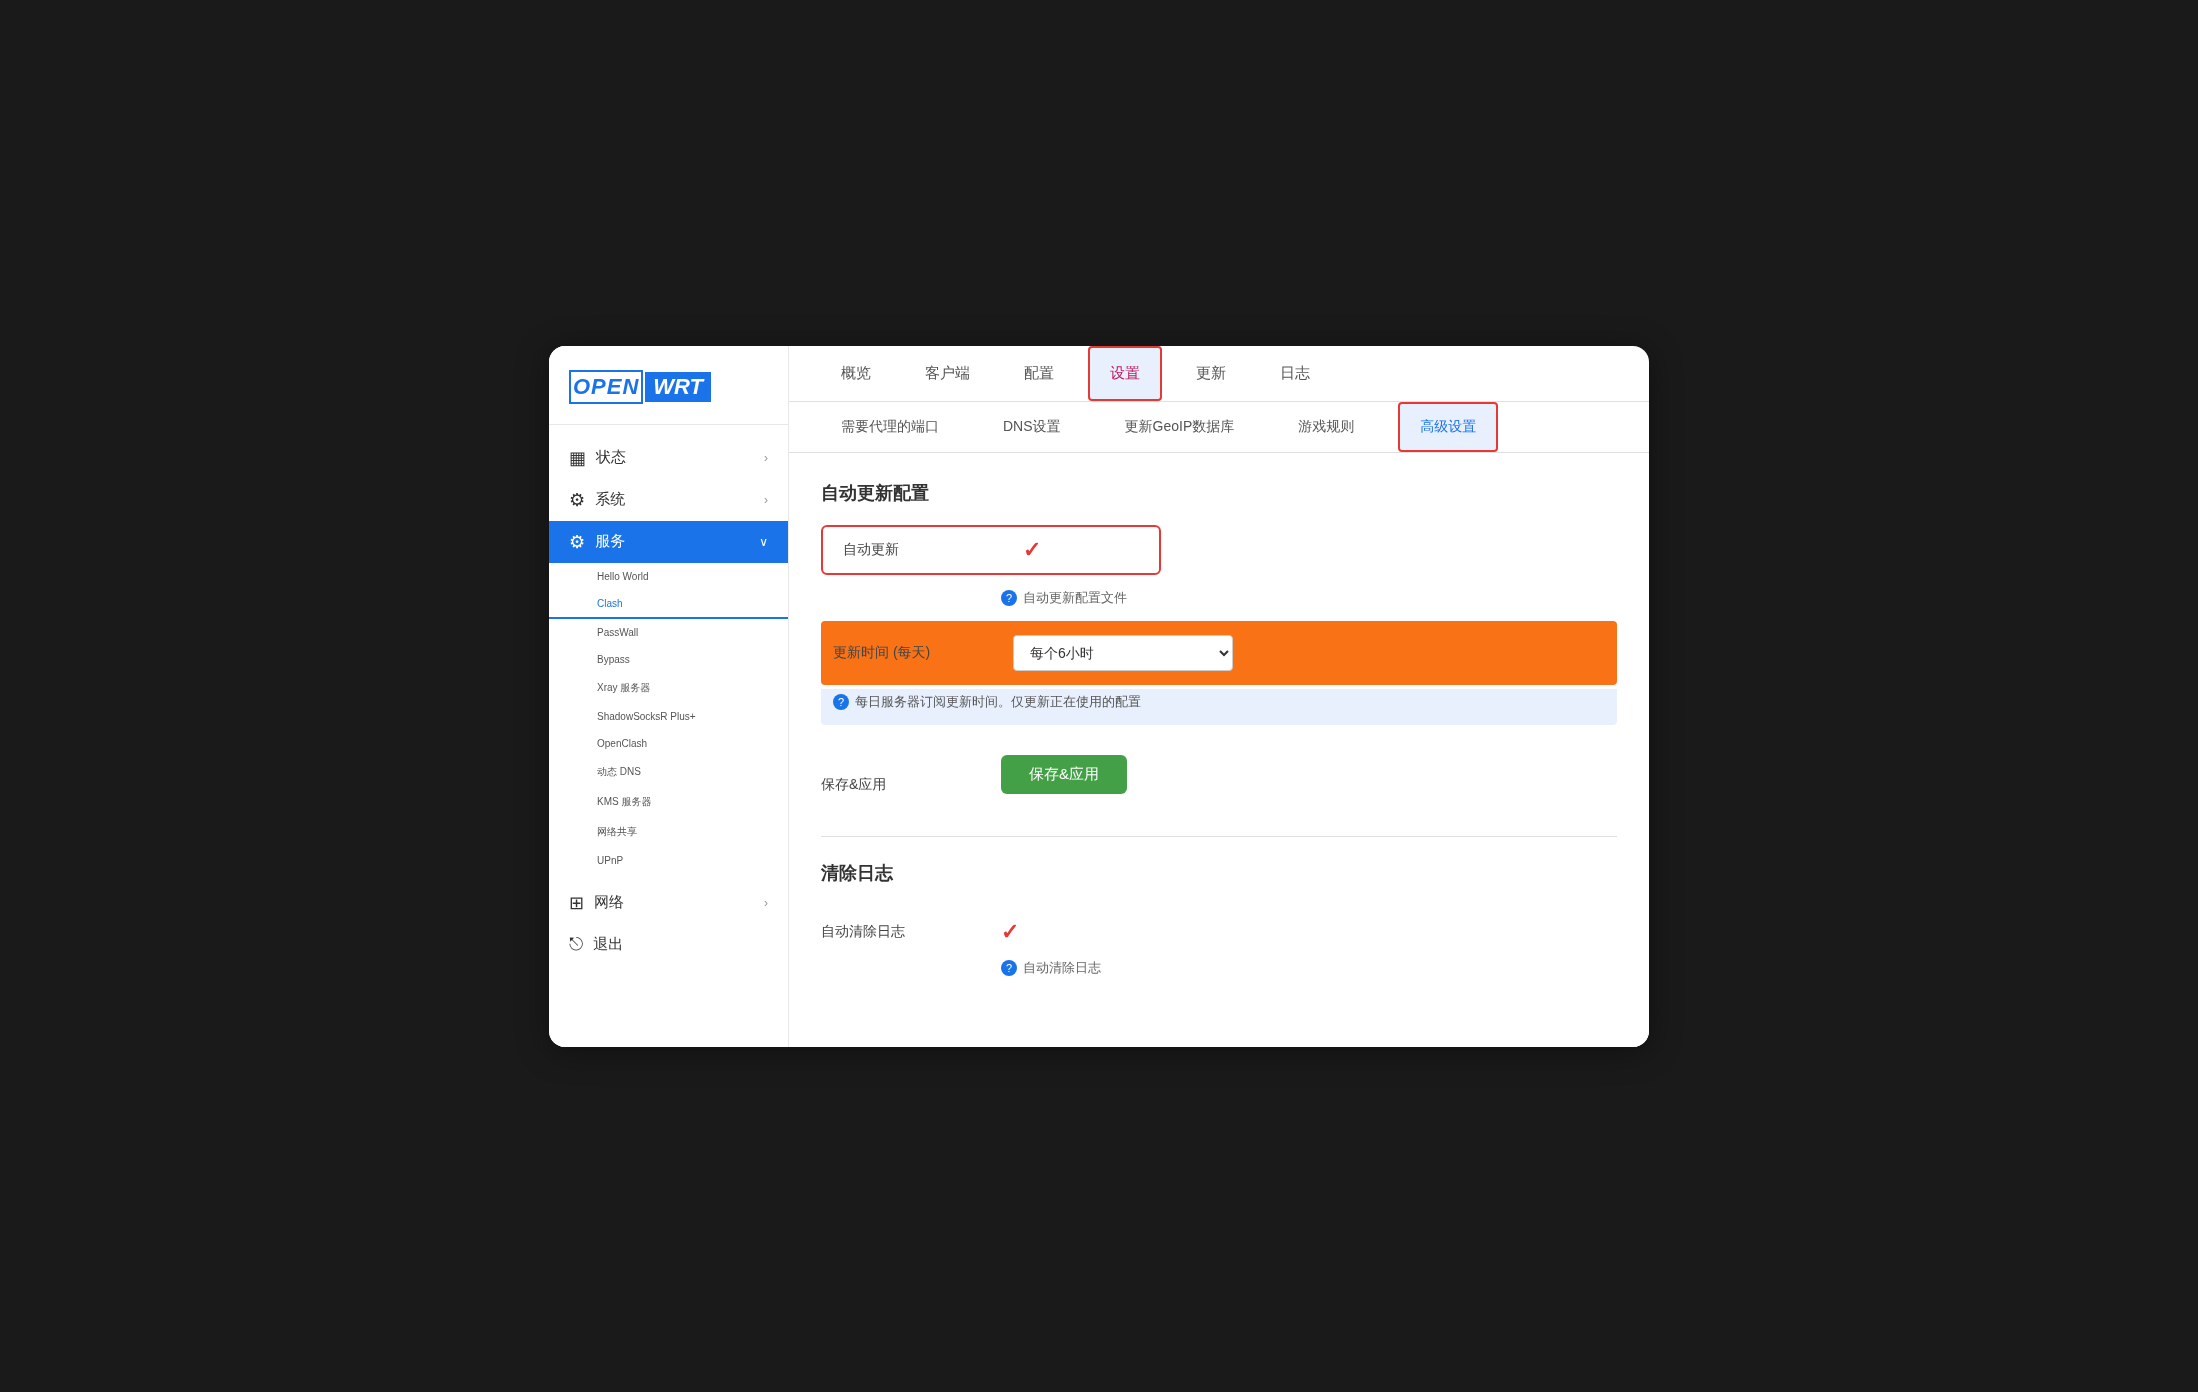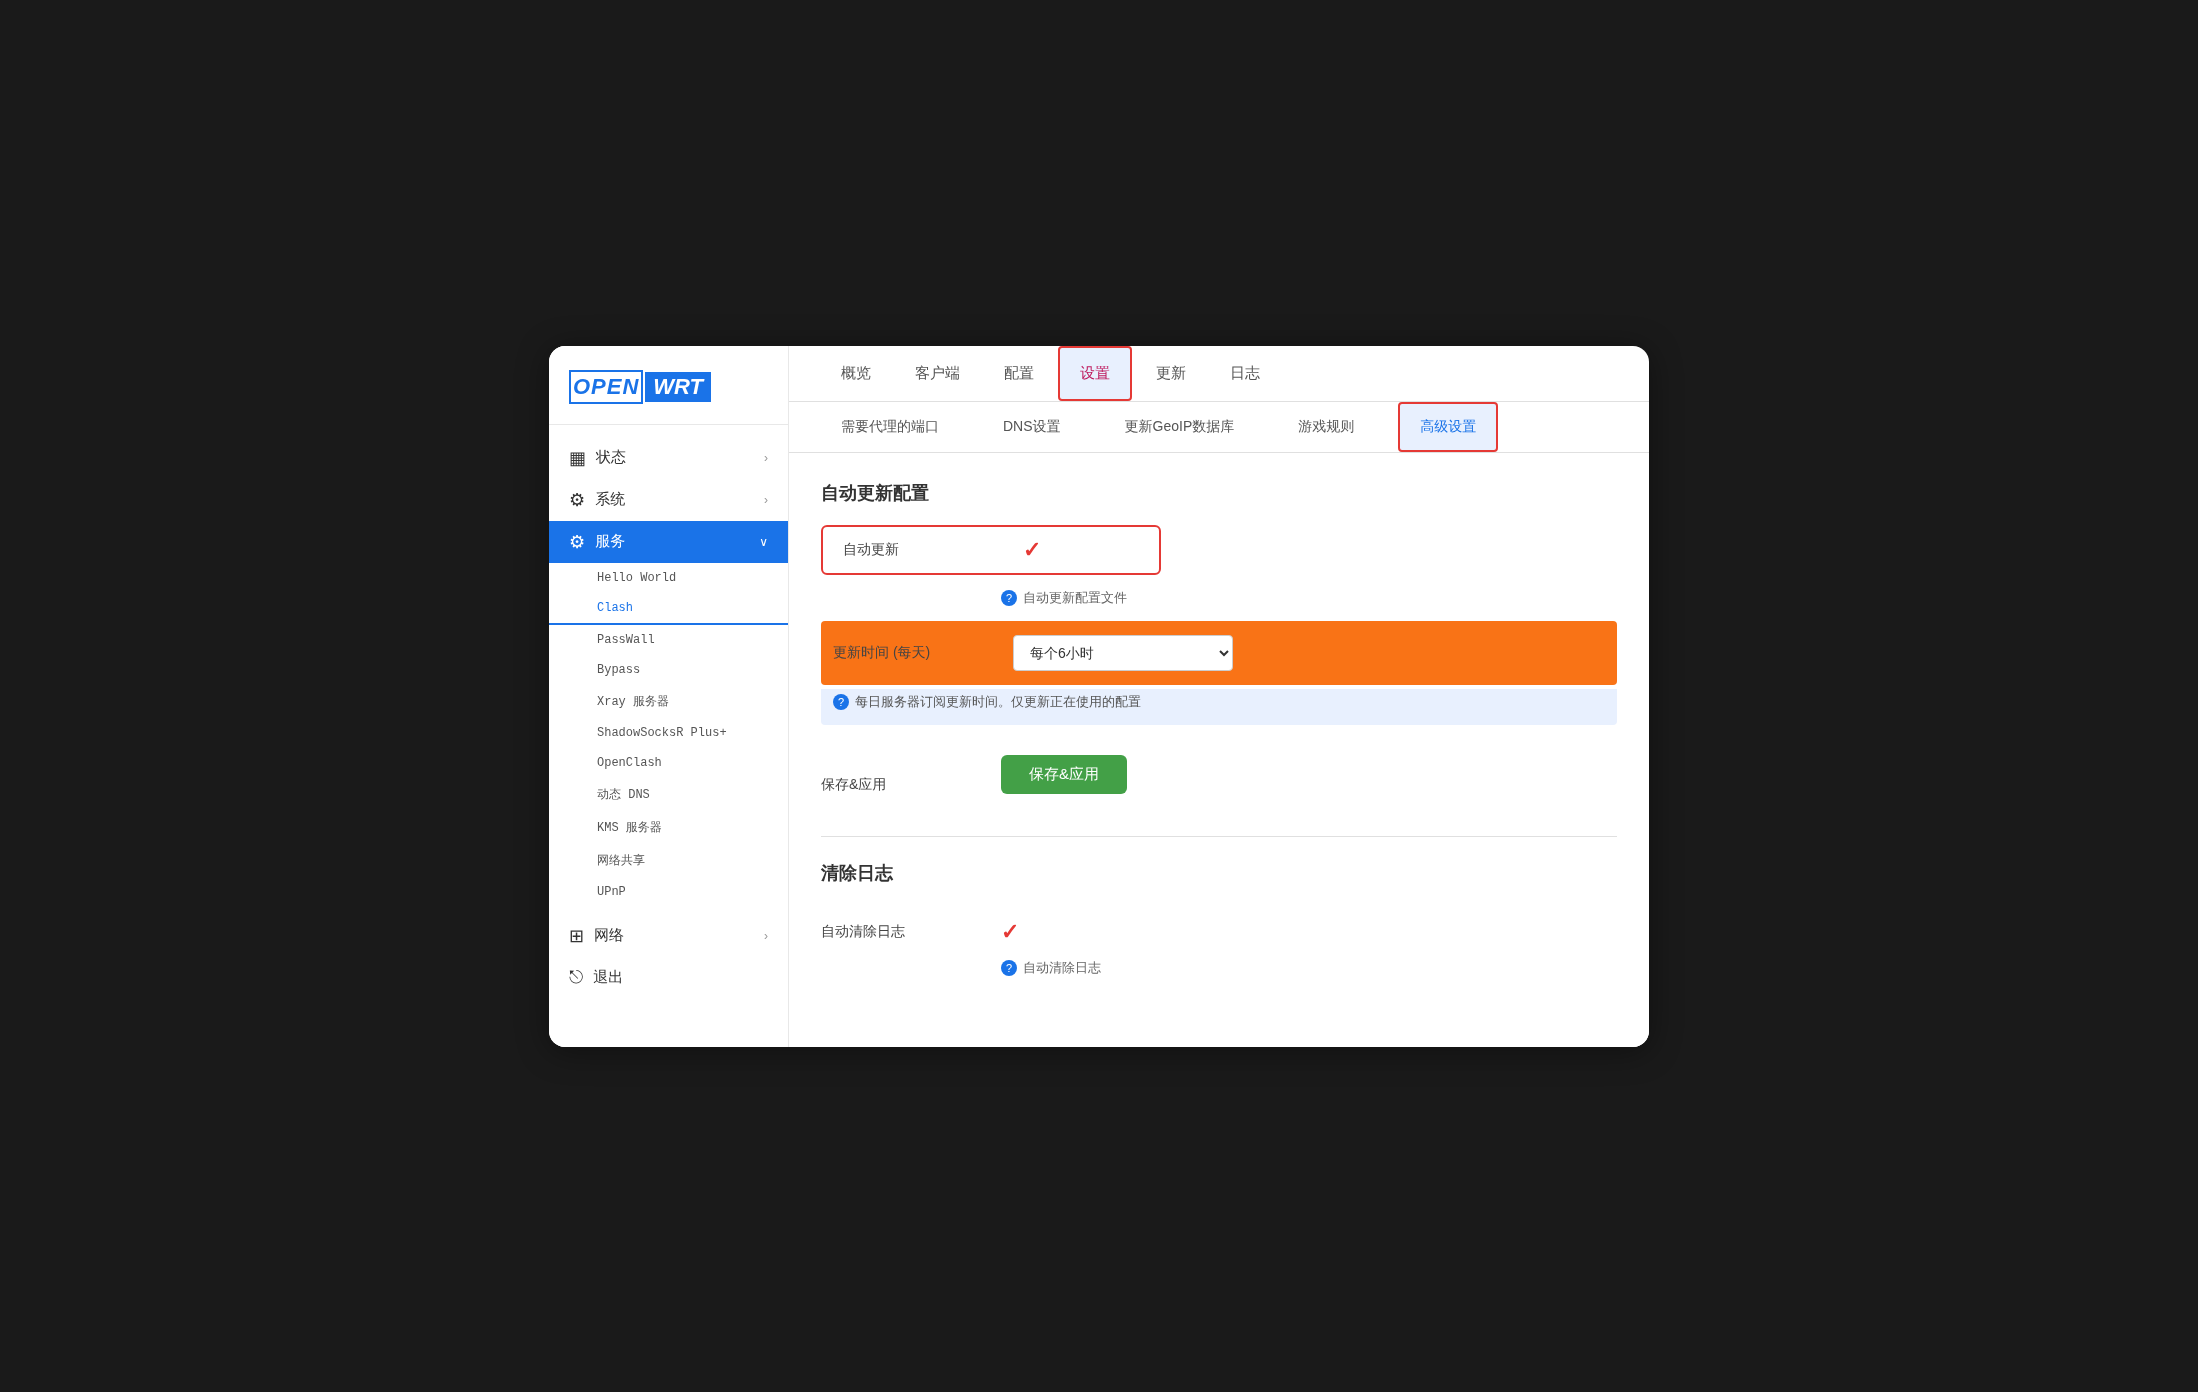--- a/index.html
+++ b/index.html
@@ -70,46 +70,45 @@
       background: #1a73e8;
       color: #fff;
     }
     .nav-item .nav-icon { font-size: 18px; }
     .nav-item .nav-arrow { margin-left: auto; color: #999; font-size: 12px; }
     .nav-item.active .nav-arrow { color: #fff; }
     .sub-items { padding: 0 0 8px 0; }
     .sub-item {
       display: block;
       padding: 8px 20px 8px 48px;
-      font-size: 12px;
+      font-size: 10px;
       color: #555;
       cursor: pointer;
       text-decoration: none;
       border-bottom: none;
-      font-family: Liberation Mono, monospace;
     }
     .sub-item.active {
       color: #1a73e8;
       border-bottom: 2px solid #1a73e8;
       font-weight: 500;
     }
     
     .main-content {
       flex: 1;
       display: flex;
       flex-direction: column;
       overflow: hidden;
     }
     
     .top-tabs {
       display: flex;
       align-items: center;
       padding: 0 32px;
       border-bottom: 1px solid #e0e0e0;
-      gap: 4px;
+      gap: 14px;
     }
     .top-tab {
       padding: 16px 20px;
       font-size: 15px;
       color: #555;
       cursor: pointer;
       border: none;
       background: none;
       position: relative;
     }

